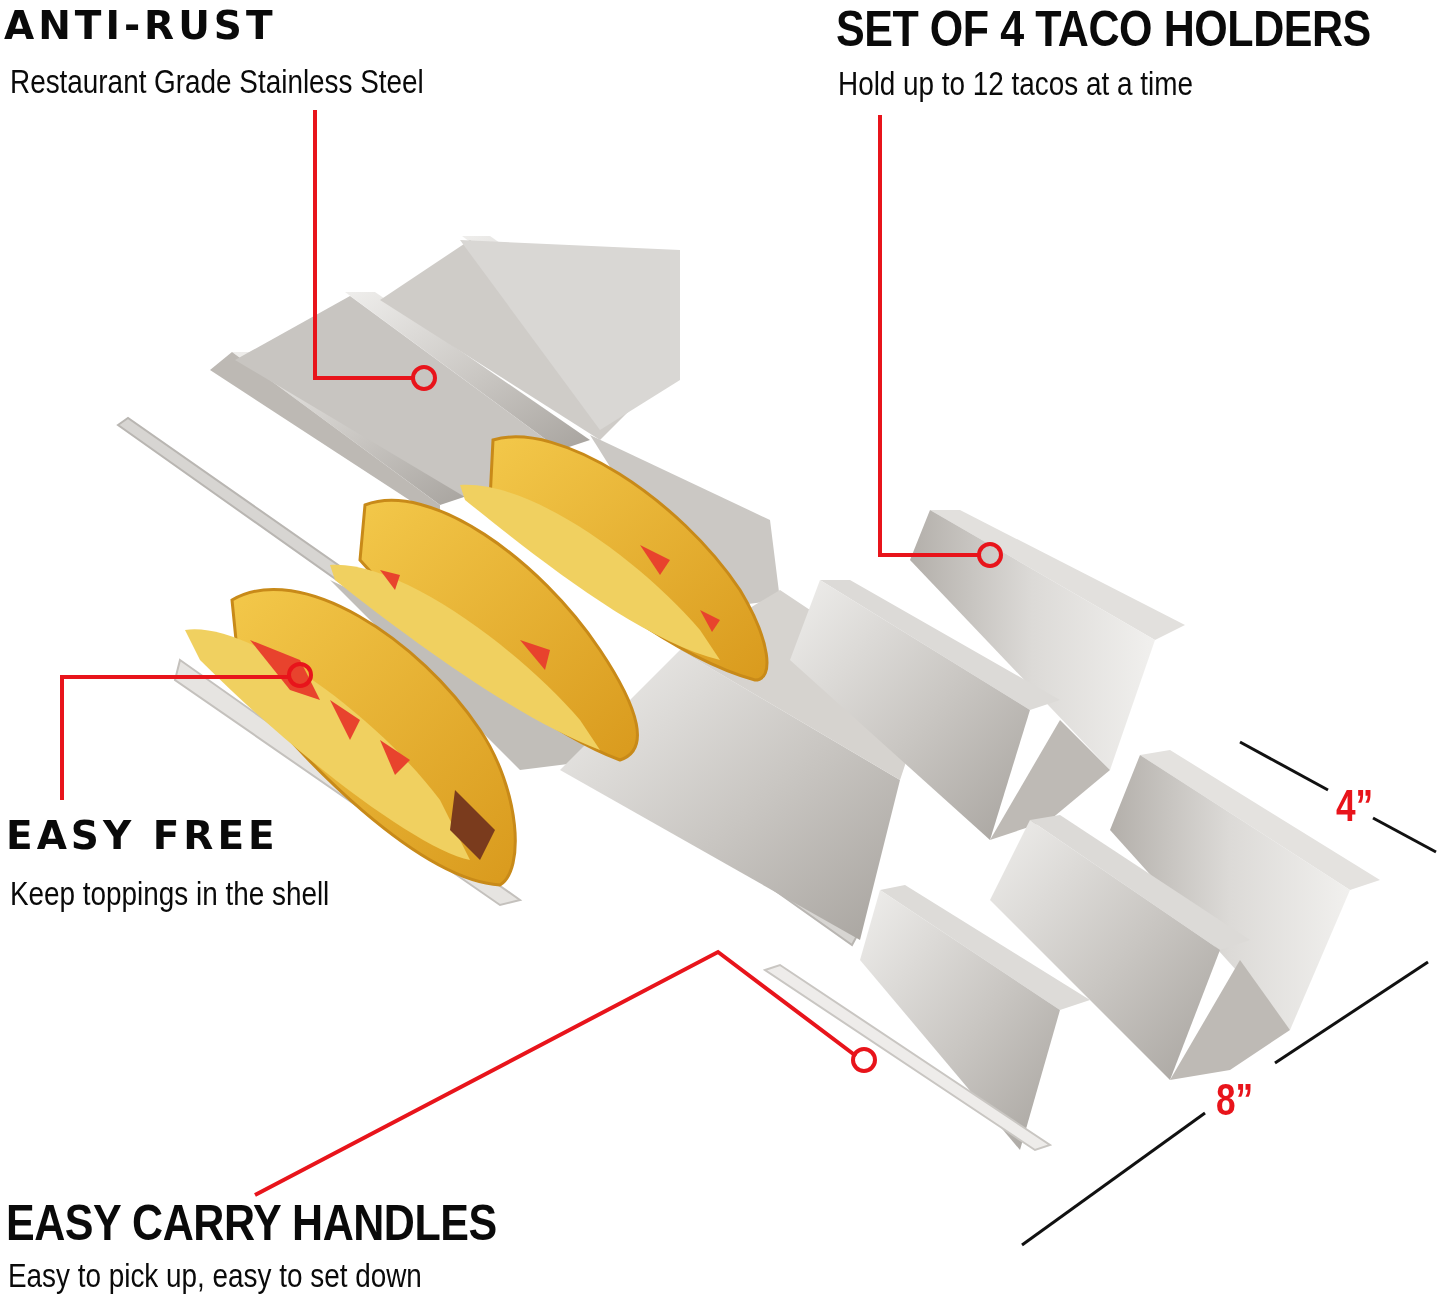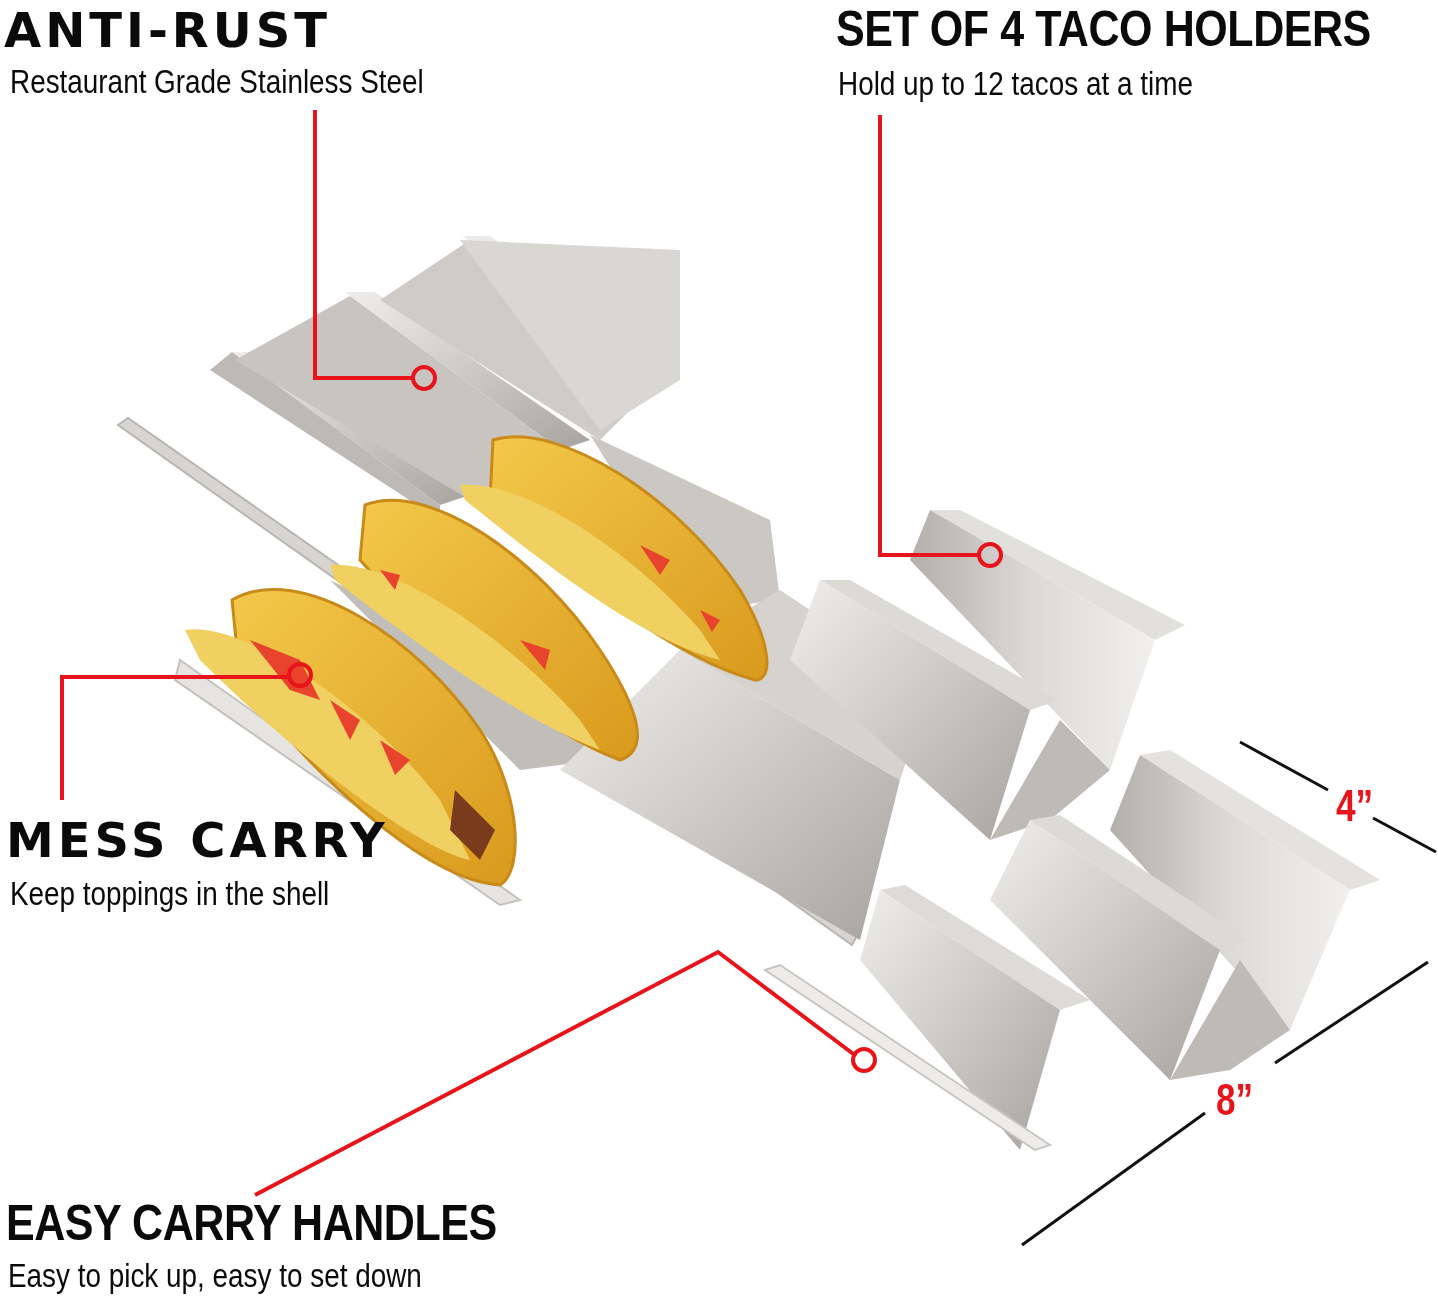--- a/index.html
+++ b/index.html
@@ -1,20 +1,20 @@
 <!DOCTYPE html>
 <html><head>
 <meta charset="utf-8">
 <style>
   html, body { margin: 0; padding: 0; background: #ffffff; }
   body { width: 1438px; height: 1304px; position: relative; overflow: hidden; font-family: "Liberation Sans", sans-serif; }
   .stage { position: absolute; left: 0; top: 0; width: 1438px; height: 1304px; }
   svg.art { position: absolute; left: 0; top: 0; }
   .label { position: absolute; color: #0a0a0a; white-space: nowrap; }
-  .h-wide { font-family: "DejaVu Sans", sans-serif; font-weight: bold; letter-spacing: 4px; font-size: 48px; line-height: 1; }
+  .h-wide { font-family: "DejaVu Sans", sans-serif; font-weight: bold; letter-spacing: 4px; font-size: 39px; line-height: 1; }
   .h-cond { font-family: "Liberation Sans", sans-serif; font-weight: bold; font-size: 50px; line-height: 1; transform-origin: left top; transform: scaleX(0.86); letter-spacing: -0.5px; }
   .sub { font-family: "Liberation Sans", sans-serif; font-size: 34px; line-height: 1; transform-origin: left top; transform: scaleX(0.82); }
   .dim { position: absolute; color: #e8141b; font-family: "Liberation Sans", sans-serif; font-weight: bold; font-size: 44px; line-height: 1; transform: scaleX(0.8); transform-origin: left top; }
 </style>
 </head>
 <body>
 
 <div class="stage">
 
   <svg class="art" width="1438" height="1304" viewBox="0 0 1438 1304">
@@ -111,21 +111,21 @@
       <circle cx="864" cy="1060" r="11"></circle>
     </g>
   </svg>
 
   <div class="label h-wide" style="left:4px; top:6px;">ANTI-RUST</div>
   <div class="label sub" style="left:10px; top:64px;">Restaurant Grade Stainless Steel</div>
 
   <div class="label h-cond" style="left:836px; top:4px;">SET OF 4 TACO HOLDERS</div>
   <div class="label sub" style="left:838px; top:66px;">Hold up to 12 tacos at a time</div>
 
-  <div class="label h-wide" style="left:6px; top:816px;">MESS CARRY</div>
+  <div class="label h-wide" style="left:6px; top:816px;">EASY FREE</div>
   <div class="label sub" style="left:10px; top:876px;">Keep toppings in the shell</div>
 
   <div class="label h-cond" style="left:6px; top:1198px;">EASY CARRY HANDLES</div>
   <div class="label sub" style="left:8px; top:1258px;">Easy to pick up, easy to set down</div>
 
   <div class="dim" style="left:1336px; top:784px;">4”</div>
   <div class="dim" style="left:1216px; top:1078px;">8”</div>
 </div>
 
 </body></html>

